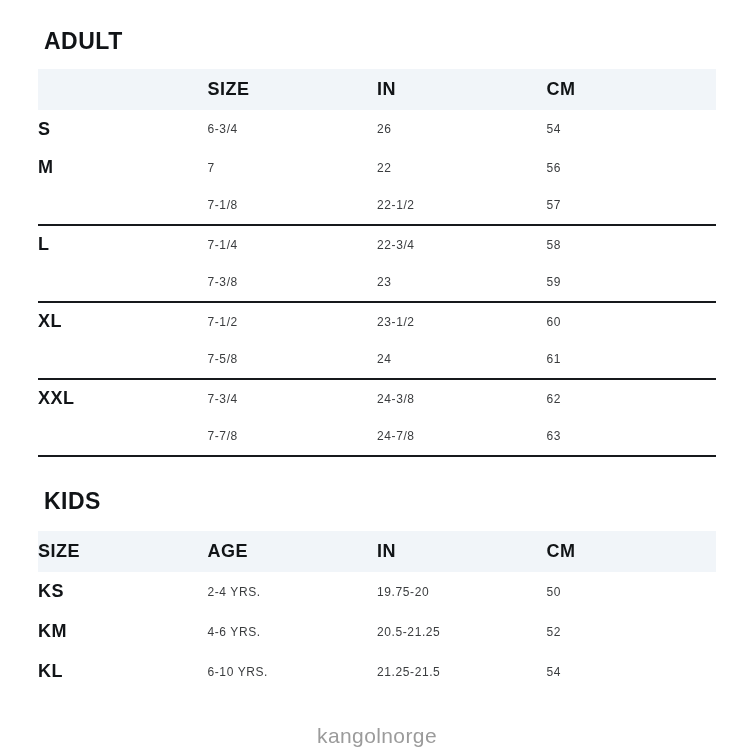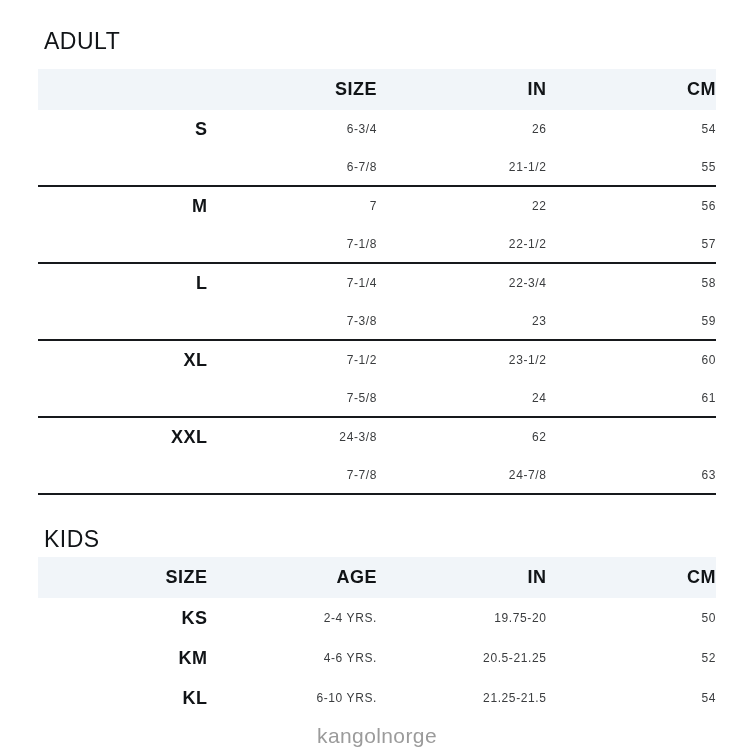--- a/index.html
+++ b/index.html
@@ -11,38 +11,38 @@
     overflow: hidden;
   }
   .page {
     width: 754px;
     height: 754px;
     padding: 28px 38px 0 38px;
     position: relative;
   }
   .section-title {
     font-size: 23px;
-    font-weight: 400;
+    font-weight: 700;
     color: #111417;
     letter-spacing: 0.5px;
     margin-left: 6px;
   }
   .section-title.adult { margin-bottom: 14px; }
-  .section-title.kids  { margin-top: 31px; margin-bottom: 4px; }
+  .section-title.kids  { margin-top: 31px; margin-bottom: 16px; }
 
   .size-table { width: 678px; }
 
   .trow {
     display: flex;
     align-items: center;
     width: 100%;
   }
   .trow > div {
     width: 25%;
-    text-align: right;
+    text-align: left;
   }
   .thead-row {
     height: 41px;
     background: #f1f5f9;
   }
   .thead-cell {
     font-size: 18px;
     font-weight: 800;
     color: #111417;
     letter-spacing: 0.5px;
@@ -88,26 +88,20 @@
       <div class="thead-cell">IN</div>
       <div class="thead-cell">CM</div>
     </div>
 
     <div class="trow data-row">
       <div class="label-cell">S</div>
       <div class="value-cell">6-3/4</div>
       <div class="value-cell">26</div>
       <div class="value-cell">54</div>
     </div>
-    <div class="trow data-row group-end">
-      <div class="label-cell"></div>
-      <div class="value-cell">6-7/8</div>
-      <div class="value-cell">21-1/2</div>
-      <div class="value-cell">55</div>
-    </div>
 
     <div class="trow data-row">
       <div class="label-cell">M</div>
       <div class="value-cell">7</div>
       <div class="value-cell">22</div>
       <div class="value-cell">56</div>
     </div>
     <div class="trow data-row group-end">
       <div class="label-cell"></div>
       <div class="value-cell">7-1/8</div>
@@ -136,20 +130,21 @@
     </div>
     <div class="trow data-row group-end">
       <div class="label-cell"></div>
       <div class="value-cell">7-5/8</div>
       <div class="value-cell">24</div>
       <div class="value-cell">61</div>
     </div>
 
     <div class="trow data-row">
       <div class="label-cell">XXL</div>
+      <div class="value-cell">7-3/4</div>
       <div class="value-cell">24-3/8</div>
       <div class="value-cell">62</div>
     </div>
     <div class="trow data-row group-end">
       <div class="label-cell"></div>
       <div class="value-cell">7-7/8</div>
       <div class="value-cell">24-7/8</div>
       <div class="value-cell">63</div>
     </div>
   </div>

